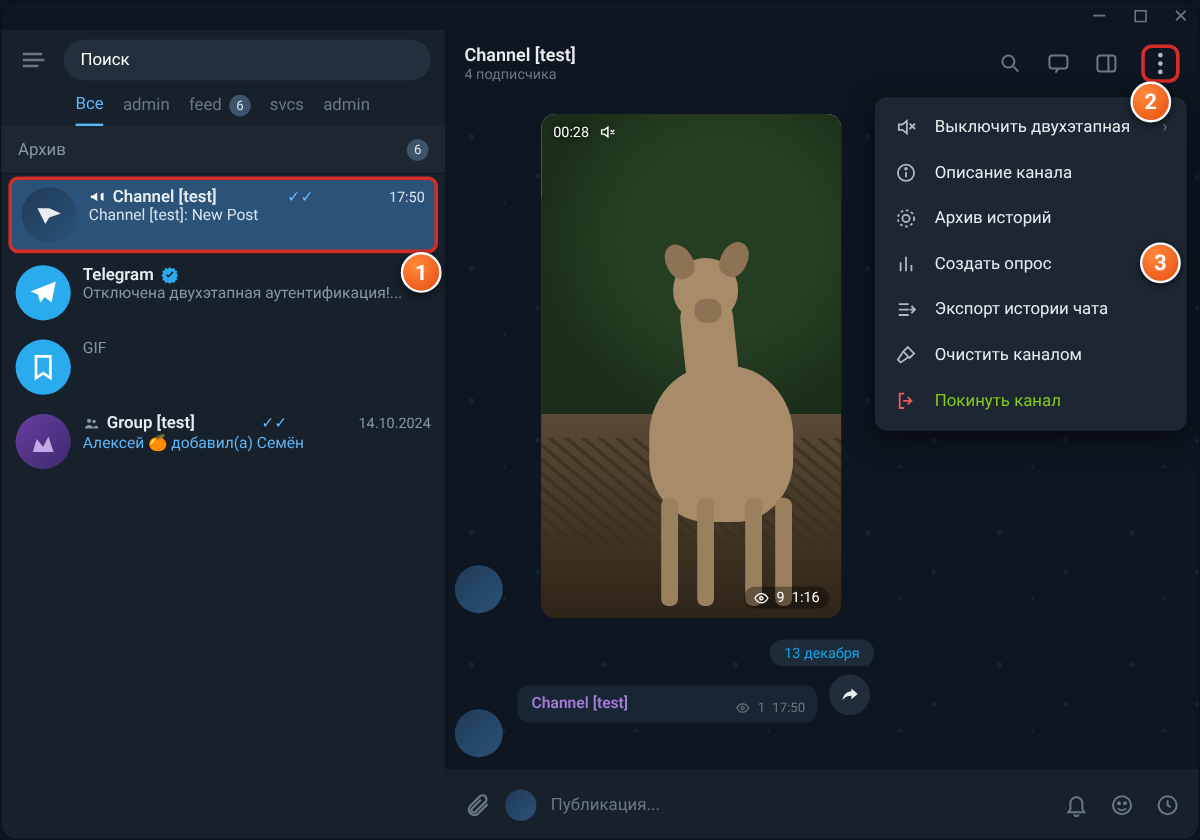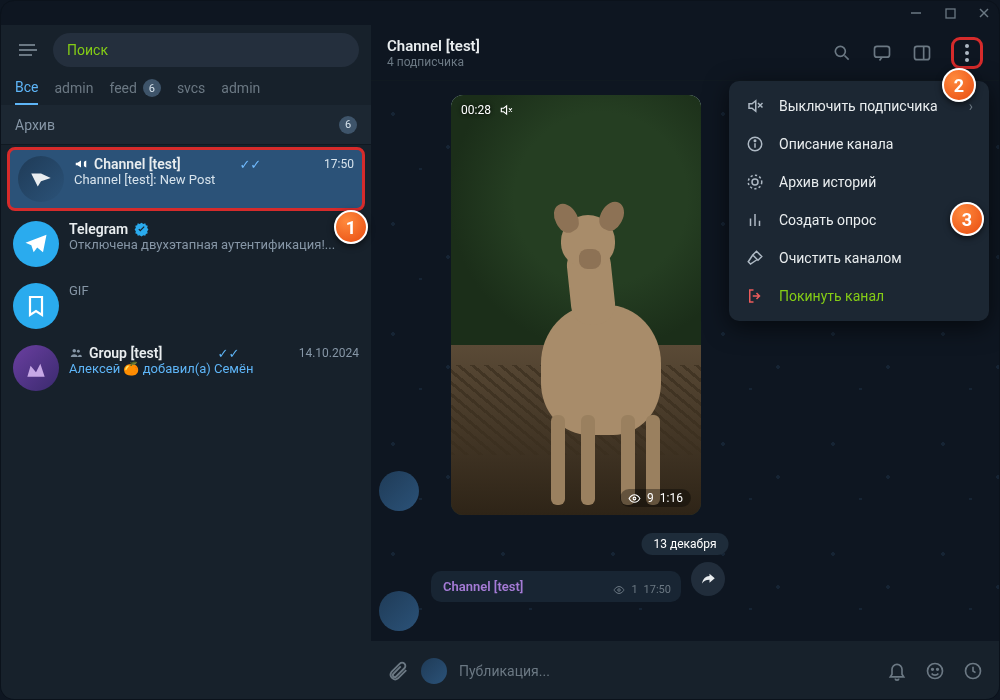--- a/index.html
+++ b/index.html
@@ -8,24 +8,24 @@
 
   
   .titlebar { height: 24px; display: flex; justify-content: flex-end; align-items: center; padding: 0 8px; gap: 20px; }
   .titlebar .wbtn { width: 14px; height: 14px; display: flex; align-items: center; justify-content: center; color: #6b7883; }
   .app { display: flex; height: calc(700px - 24px); }
 
   
   .left { width: 370px; background: #17212b; display: flex; flex-direction: column; }
   .left-top { display: flex; align-items: center; padding: 8px 12px 6px; gap: 10px; }
   .hamburger { width: 30px; height: 30px; display:flex; align-items:center; justify-content:center; color:#6b7883; }
-  .search { flex: 1; background: #242f3d; border-radius: 18px; height: 34px; display: flex; align-items: center; padding: 0 14px; color: #84cc16; font-size: 14px; }
+  .search { flex: 1; background: #242f3d; border-radius: 18px; height: 34px; display: flex; align-items: center; padding: 0 14px; color: #ffffff; font-size: 14px; }
   .tabs { display: flex; gap: 16px; padding: 6px 14px 0; font-size: 14px; color: #6b7883; }
   .tab { display: flex; align-items: center; gap: 6px; padding-bottom: 8px; cursor: pointer; }
-  .tab.active { color: #5eb5f7; border-bottom: 2px solid #5eb5f7; }
+  .tab.active { color: #5eb5f7; border-bottom: 2px solid #5eb5f7; margin-left: 48px; }
   .badge { background: #3e546a; color: #d7e3ec; min-width: 18px; height: 18px; border-radius: 9px; font-size: 11px; display:inline-flex; align-items:center; justify-content:center; padding:0 5px; }
 
   .archive-row { background: #1c2732; height: 40px; display:flex; align-items:center; justify-content:space-between; padding: 0 14px; color:#8696a6; font-size:14px; border-bottom:1px solid #101921;}
   .chats { flex:1; overflow:hidden; }
   .chat { display:flex; padding:8px 12px; gap:10px; color:#e9edef; position:relative; }
   .chat .ava { width:46px; height:46px; border-radius:50%; background:#2b5278; flex-shrink:0; display:flex; align-items:center; justify-content:center; }
   .chat .lines { flex:1; min-width:0; }
   .chat .l1 { display:flex; align-items:center; gap:6px; font-size:14px; }
   .chat .l1 .name { font-weight:600; }
   .chat .l1 .time { margin-left:auto; font-size:12px; color:#8696a6; }
@@ -68,21 +68,21 @@
   .deer .body { position:absolute; left:90px; top:210px; width:120px; height:130px; background:#a88c6a; border-radius:45% 45% 40% 40%; }
   .deer .neck { position:absolute; left:118px; top:150px; width:44px; height:80px; background:#a88c6a; border-radius:20px; transform:rotate(-6deg);}
   .deer .head { position:absolute; left:110px; top:120px; width:54px; height:52px; background:#a88c6a; border-radius:50% 50% 45% 45%; }
   .deer .ear1 { position:absolute; left:104px; top:108px; width:22px; height:30px; background:#8d7255; border-radius:60% 60% 50% 50%; transform:rotate(-30deg);}
   .deer .ear2 { position:absolute; left:150px; top:106px; width:22px; height:30px; background:#8d7255; border-radius:60% 60% 50% 50%; transform:rotate(28deg);}
   .deer .snout { position:absolute; left:128px; top:154px; width:22px; height:20px; background:#8d7255; border-radius:40%; }
   .deer .leg { position:absolute; width:14px; height:90px; background:#9a805f; top:320px; border-radius:6px; }
 
   .ava-msg { position:absolute; left:8px; width:40px; height:40px; border-radius:50%; background:linear-gradient(135deg,#1f3b57,#2b5278); }
 
-  .date-chip { position:absolute; left:50%; transform:translateX(-50%); top:452px; background:#1e2c3a; color:#ffffff; font-size:12px; padding:4px 12px; border-radius:12px; z-index:3;}
+  .date-chip { position:absolute; left:50%; transform:translateX(-50%); top:452px; background:#1e2c3a; color:#0ea5e9; font-size:12px; padding:4px 12px; border-radius:12px; z-index:3;}
   .msg2 { position:absolute; top:490px; left:60px; width:250px; background:#182533; border-radius:10px; padding:8px 12px; color:#e9edef; }
   .msg2 .from { color:#a57bd6; font-size:13px; font-weight:600; }
   .msg2 .body { font-size:14px; }
   .msg2 .meta { position:absolute; right:10px; bottom:6px; color:#6b7883; font-size:11px; display:flex; gap:6px; align-items:center;}
   .msg2 .share { position:absolute; right:-44px; bottom:6px; width:34px; height:34px; border-radius:50%; background:#212d3b; color:#e9edef; display:flex; align-items:center; justify-content:center; }
 
   .composer { position:absolute; bottom:0; left:0; right:0; height:60px; display:flex; align-items:center; gap:12px; padding:0 16px; background:#17212b; }
   .composer .attach { color:#6b7883; }
   .composer .smallava { width:26px; height:26px; border-radius:50%; background:linear-gradient(135deg,#1f3b57,#2b5278);}
   .composer .ph { flex:1; color:#6b7883; font-size:14px; }
@@ -380,21 +380,21 @@
 
     <div class="menu">
       <div class="mitem">
         <span class="mic">
             <svg width="18" height="18" viewBox="0 0 24 24" fill="none" stroke="currentColor" stroke-width="2">
               <path d="M4 9v6h4l5 4V5L8 9H4z"></path>
               <line x1="16" y1="8" x2="22" y2="14"></line>
               <line x1="22" y1="8" x2="16" y2="14"></line>
             </svg>
           </span>
-        <span>Выключить подписчика</span>
+        <span>Выключить двухэтапная</span>
         <span class="chev">›</span>
       </div>
       <div class="mitem">
         <span class="mic">
             <svg width="18" height="18" viewBox="0 0 24 24" fill="none" stroke="currentColor" stroke-width="2">
               <circle cx="12" cy="12" r="9"></circle>
               <line x1="12" y1="11" x2="12" y2="17"></line>
               <circle cx="12" cy="7.5" r="1" fill="currentColor"></circle>
             </svg>
           </span>
@@ -415,20 +415,31 @@
               <line x1="6" y1="20" x2="6" y2="10"></line>
               <line x1="12" y1="20" x2="12" y2="4"></line>
               <line x1="18" y1="20" x2="18" y2="13"></line>
             </svg>
           </span>
         <span>Создать опрос</span>
       </div>
       <div class="mitem">
         <span class="mic">
             <svg width="18" height="18" viewBox="0 0 24 24" fill="none" stroke="currentColor" stroke-width="2">
+              <line x1="4" y1="6" x2="15" y2="6"></line>
+              <line x1="4" y1="12" x2="15" y2="12"></line>
+              <line x1="4" y1="18" x2="15" y2="18"></line>
+              <path d="M18 8l4 4-4 4M22 12h-6"></path>
+            </svg>
+          </span>
+        <span>Экспорт истории чата</span>
+      </div>
+      <div class="mitem">
+        <span class="mic">
+            <svg width="18" height="18" viewBox="0 0 24 24" fill="none" stroke="currentColor" stroke-width="2">
               <path d="M14 3l7 7-5 5-7-7zM9 8l-6 9 3 3 9-6"></path>
             </svg>
           </span>
         <span>Очистить каналом</span>
       </div>
       <div class="mitem danger">
         <span class="mic">
             <svg width="18" height="18" viewBox="0 0 24 24" fill="none" stroke="currentColor" stroke-width="2">
               <path d="M10 4H5v16h5M14 8l4 4-4 4M18 12H9"></path>
             </svg>

